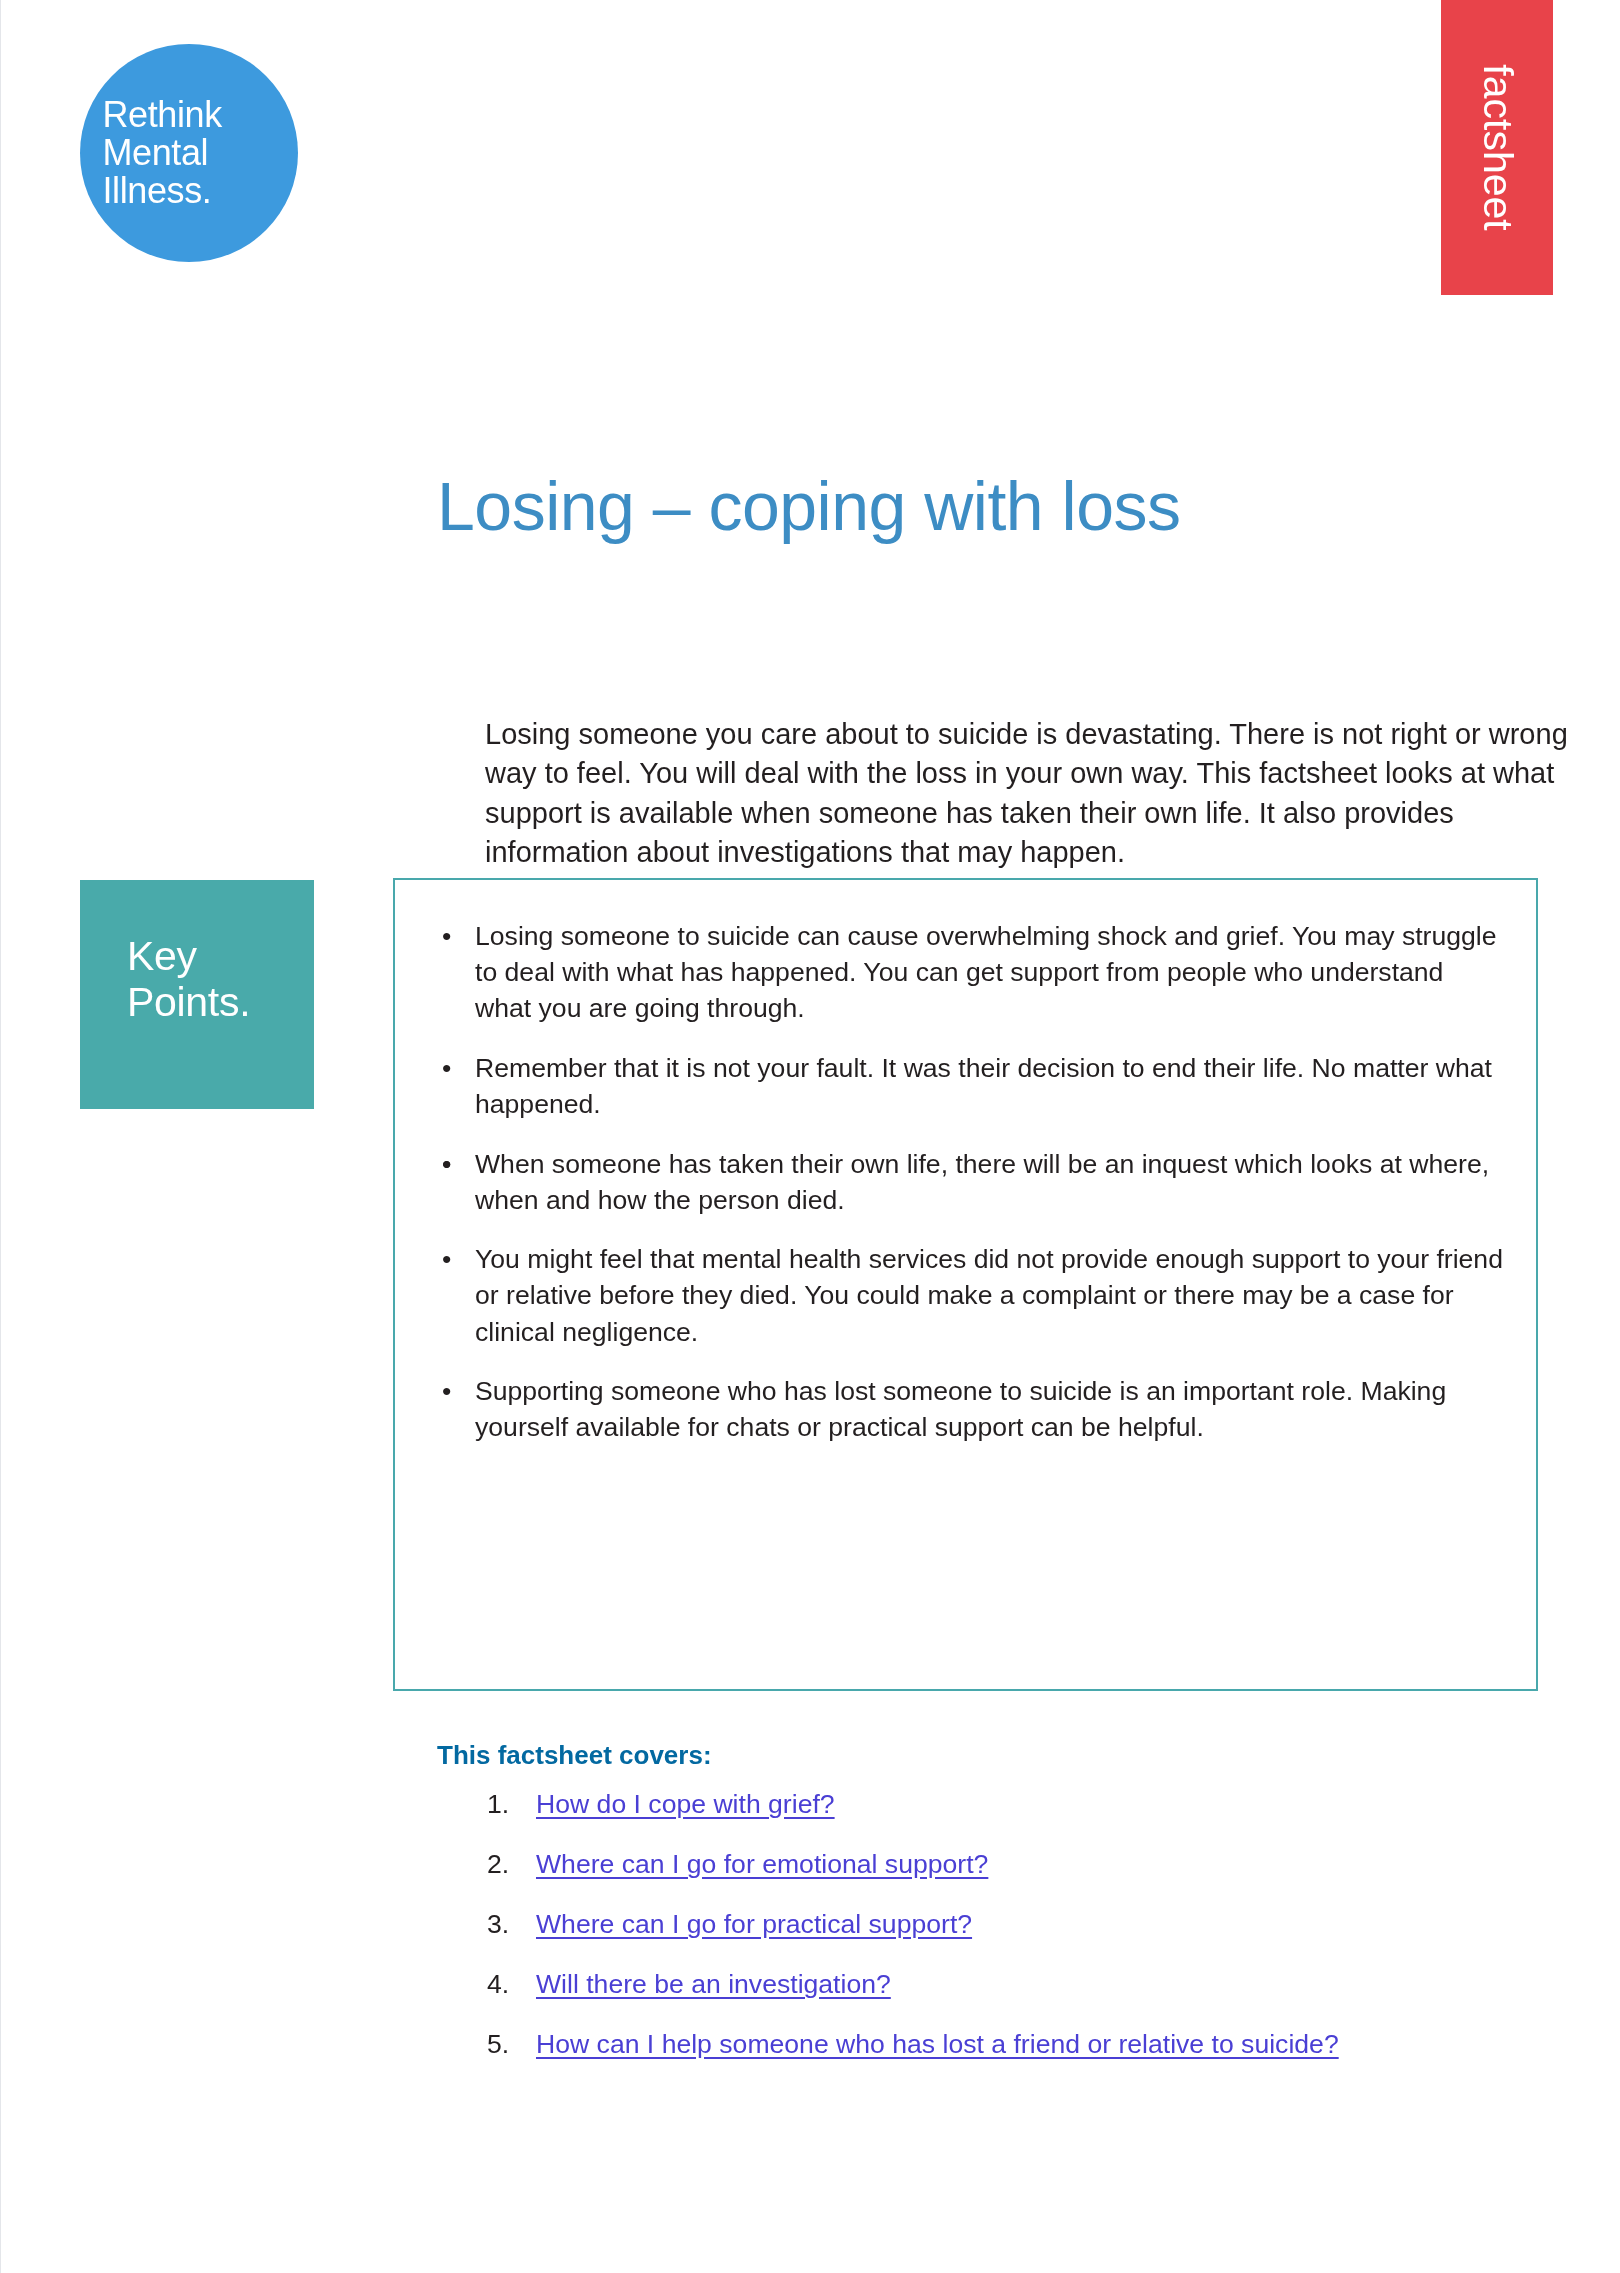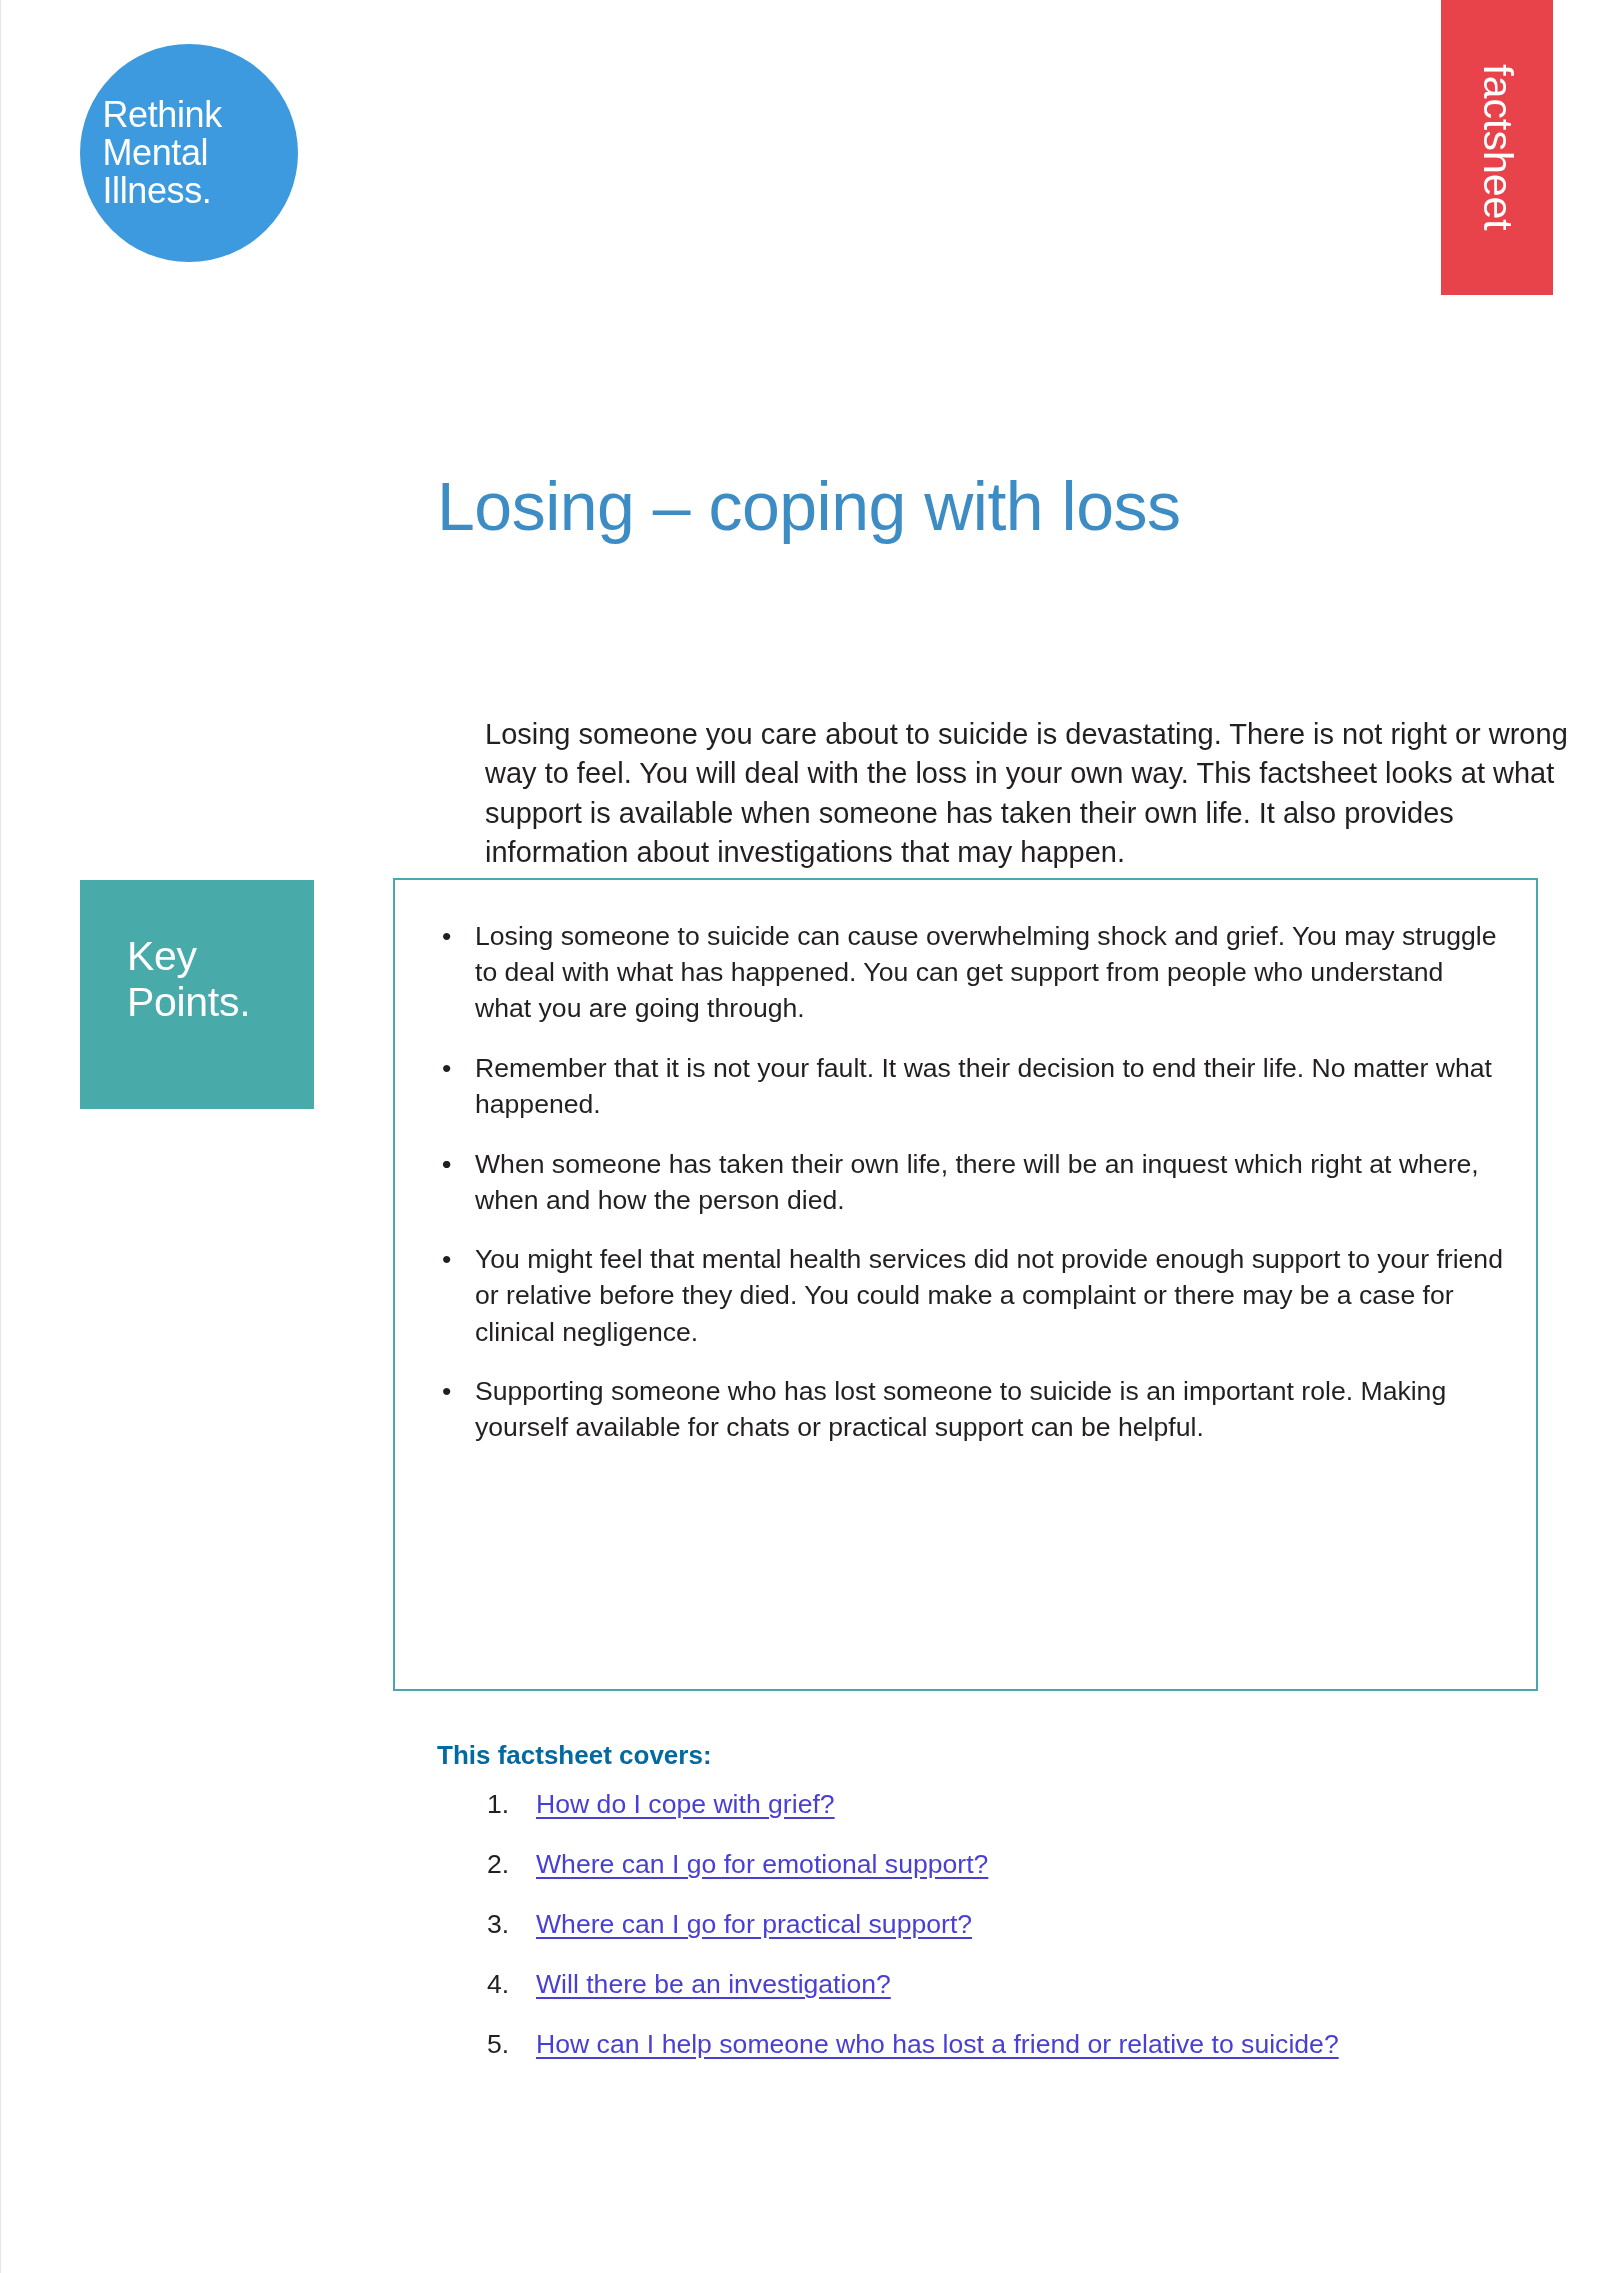--- a/index.html
+++ b/index.html
@@ -207,21 +207,21 @@
   <div class="keypoints-badge">
     <div class="keypoints-badge-label">Key
 Points.</div>
   </div>
 
   <div class="keypoints-box">
     <ul class="kp-list" id="kp-list">
         <li class="kp-item"><span class="kp-bullet">•</span><span>Losing someone to suicide can cause overwhelming shock and grief. You may struggle to deal with what has happened. You can get support from people who understand what you are going through.</span></li>
         <li class="kp-item"><span class="kp-bullet">•</span><span>Remember that it is not your fault. It was their decision to end their life. No matter what happened.</span></li>
         <li class="kp-item"><span class="kp-bullet">•</span></li>
-        <li class="kp-item"><span class="kp-bullet">•</span><span>When someone has taken their own life, there will be an inquest which right at where, when and how the person died.</span></li>
+        <li class="kp-item"><span class="kp-bullet">•</span><span>When someone has taken their own life, there will be an inquest which looks at where, when and how the person died.</span></li>
         <li class="kp-item"><span class="kp-bullet">•</span><span>You might feel that mental health services did not provide enough support to your friend or relative before they died. You could make a complaint or there may be a case for clinical negligence.</span></li>
         <li class="kp-item"><span class="kp-bullet">•</span><span>Supporting someone who has lost someone to suicide is an important role. Making yourself available for chats or practical support can be helpful.</span></li>
       </ul>
   </div>
 
   <div class="covers-heading">This factsheet covers:</div>
 
   <ol class="covers-list" id="covers-list">
       <li class="covers-item"><span class="covers-num">1.</span><a class="covers-link">How do I cope with grief?</a></li>
       <li class="covers-item"><span class="covers-num">2.</span><a class="covers-link">Where can I go for emotional support?</a></li>

